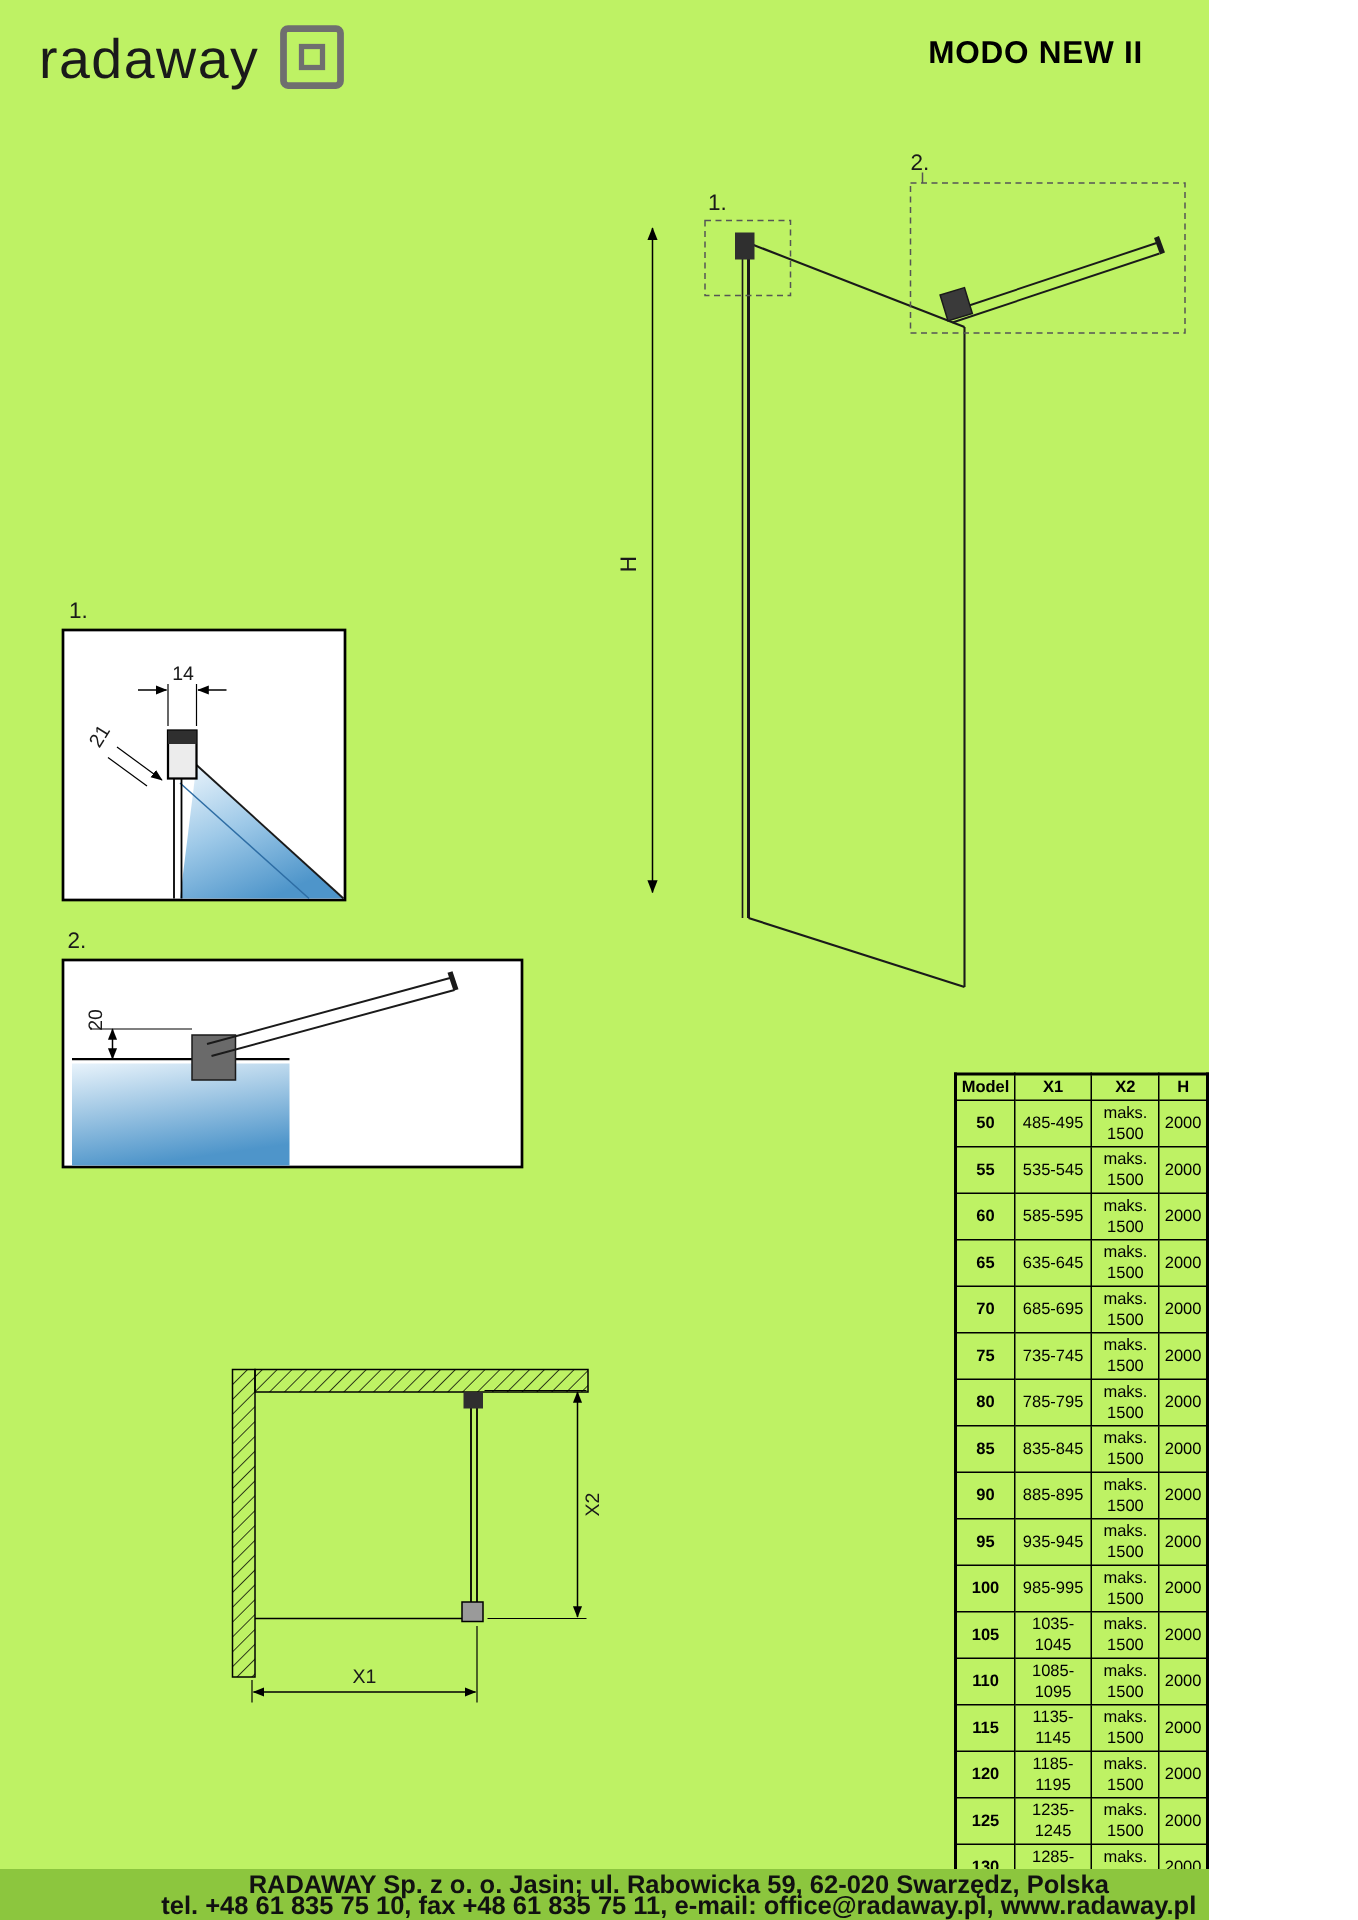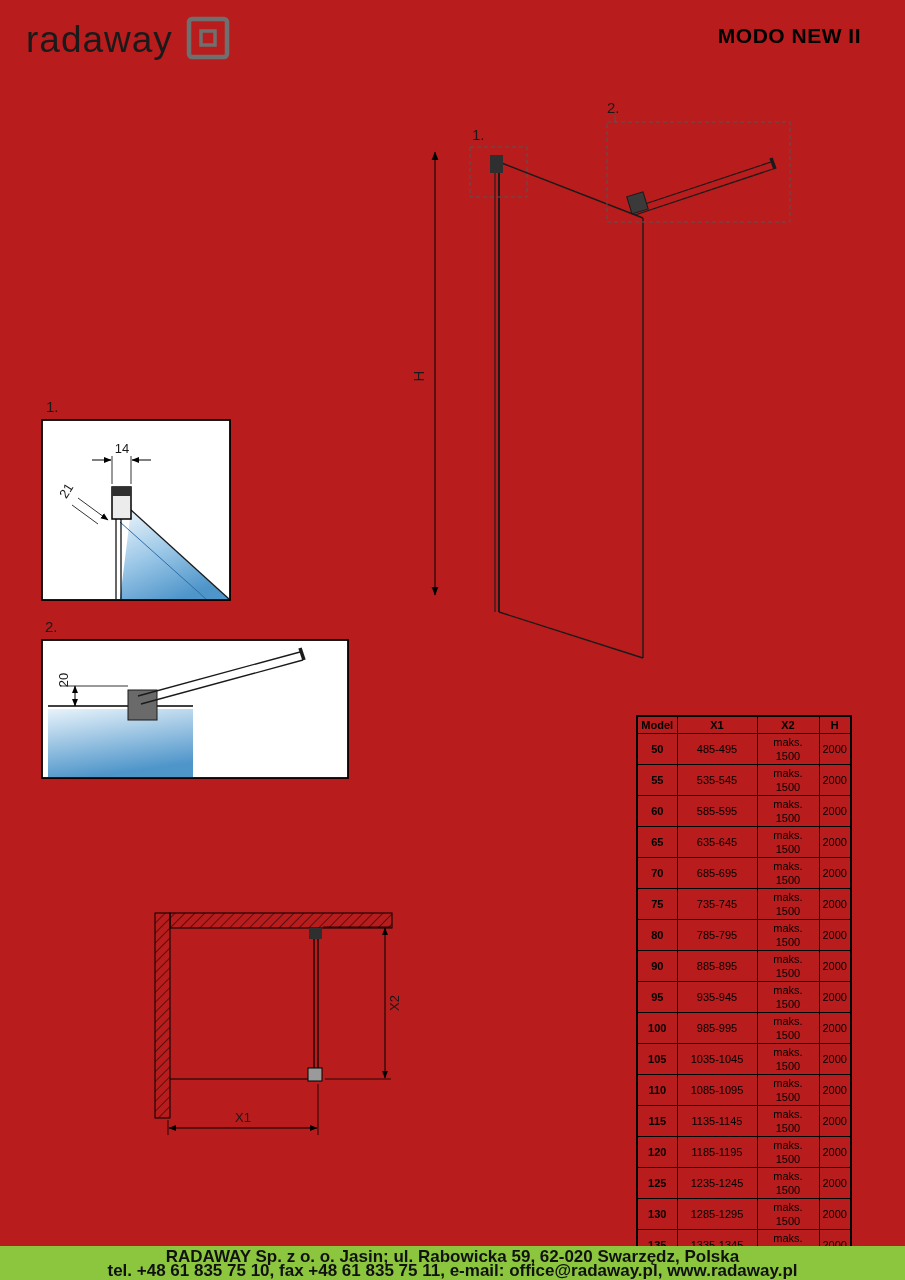--- a/index.html
+++ b/index.html
@@ -1,16 +1,16 @@
 <!DOCTYPE html>
 <html><head>
 <meta charset="utf-8">
 <style>
   html,body{margin:0;padding:0;background:#fff;}
-  .page{position:relative;width:905px;height:1280px;background:#b91c1c;overflow:hidden;
+  .page{position:relative;width:806px;height:1280px;background:#bef264;overflow:hidden;
         font-family:"Liberation Sans",sans-serif;color:#000;}
   .abs{position:absolute;}
   svg text{font-family:"Liberation Sans",sans-serif;fill:#1a1a1a;}
   
   .title{position:absolute;top:24px;right:44px;font-size:21px;font-weight:700;letter-spacing:.5px;text-align:center;}
   
   .size-table{position:absolute;top:715px;left:636px;border-collapse:collapse;font-size:11px;}
   .size-table th,.size-table td{border:1px solid #000;text-align:center;padding:1px 3px;height:14px;line-height:14px;}
   .size-table{border:2px solid #000;}
   .size-table th{font-weight:700;}
@@ -238,20 +238,26 @@
           <td>maks. 1500</td>
           <td>2000</td>
         </tr>
         <tr>
           <td class="model">80</td>
           <td>785-795</td>
           <td>maks. 1500</td>
           <td>2000</td>
         </tr>
         <tr>
+          <td class="model">85</td>
+          <td>835-845</td>
+          <td>maks. 1500</td>
+          <td>2000</td>
+        </tr>
+        <tr>
           <td class="model">90</td>
           <td>885-895</td>
           <td>maks. 1500</td>
           <td>2000</td>
         </tr>
         <tr>
           <td class="model">95</td>
           <td>935-945</td>
           <td>maks. 1500</td>
           <td>2000</td>

